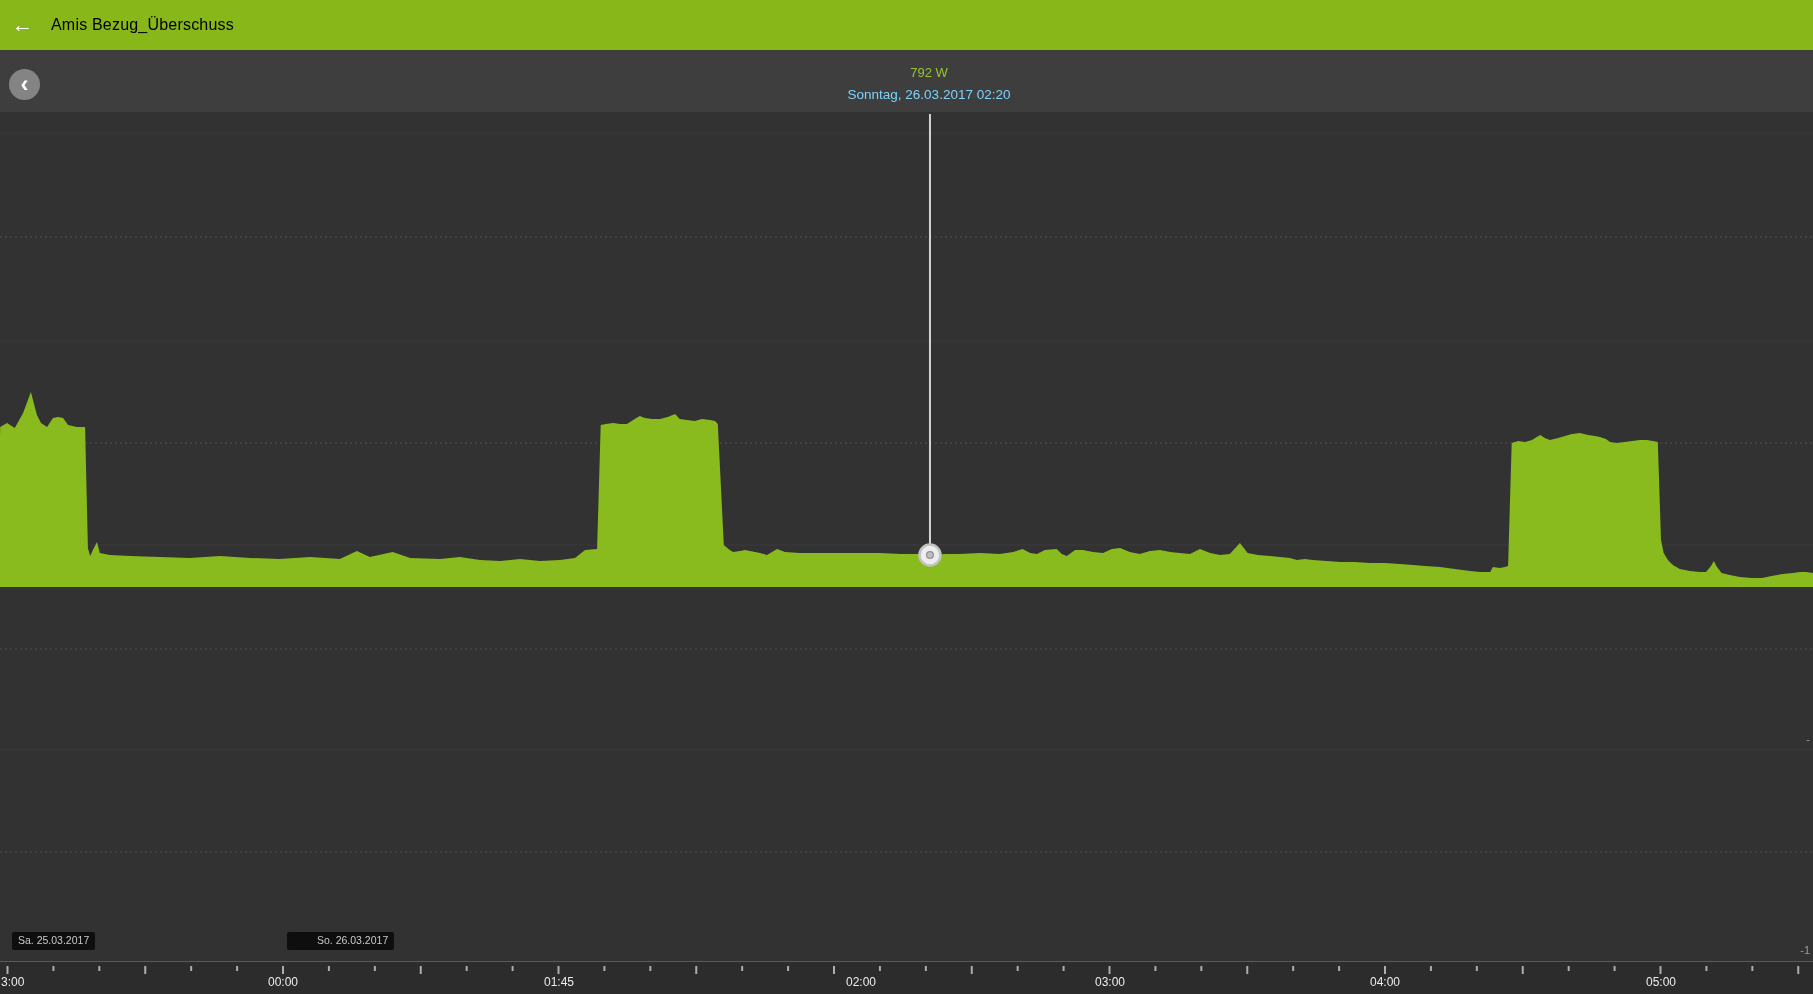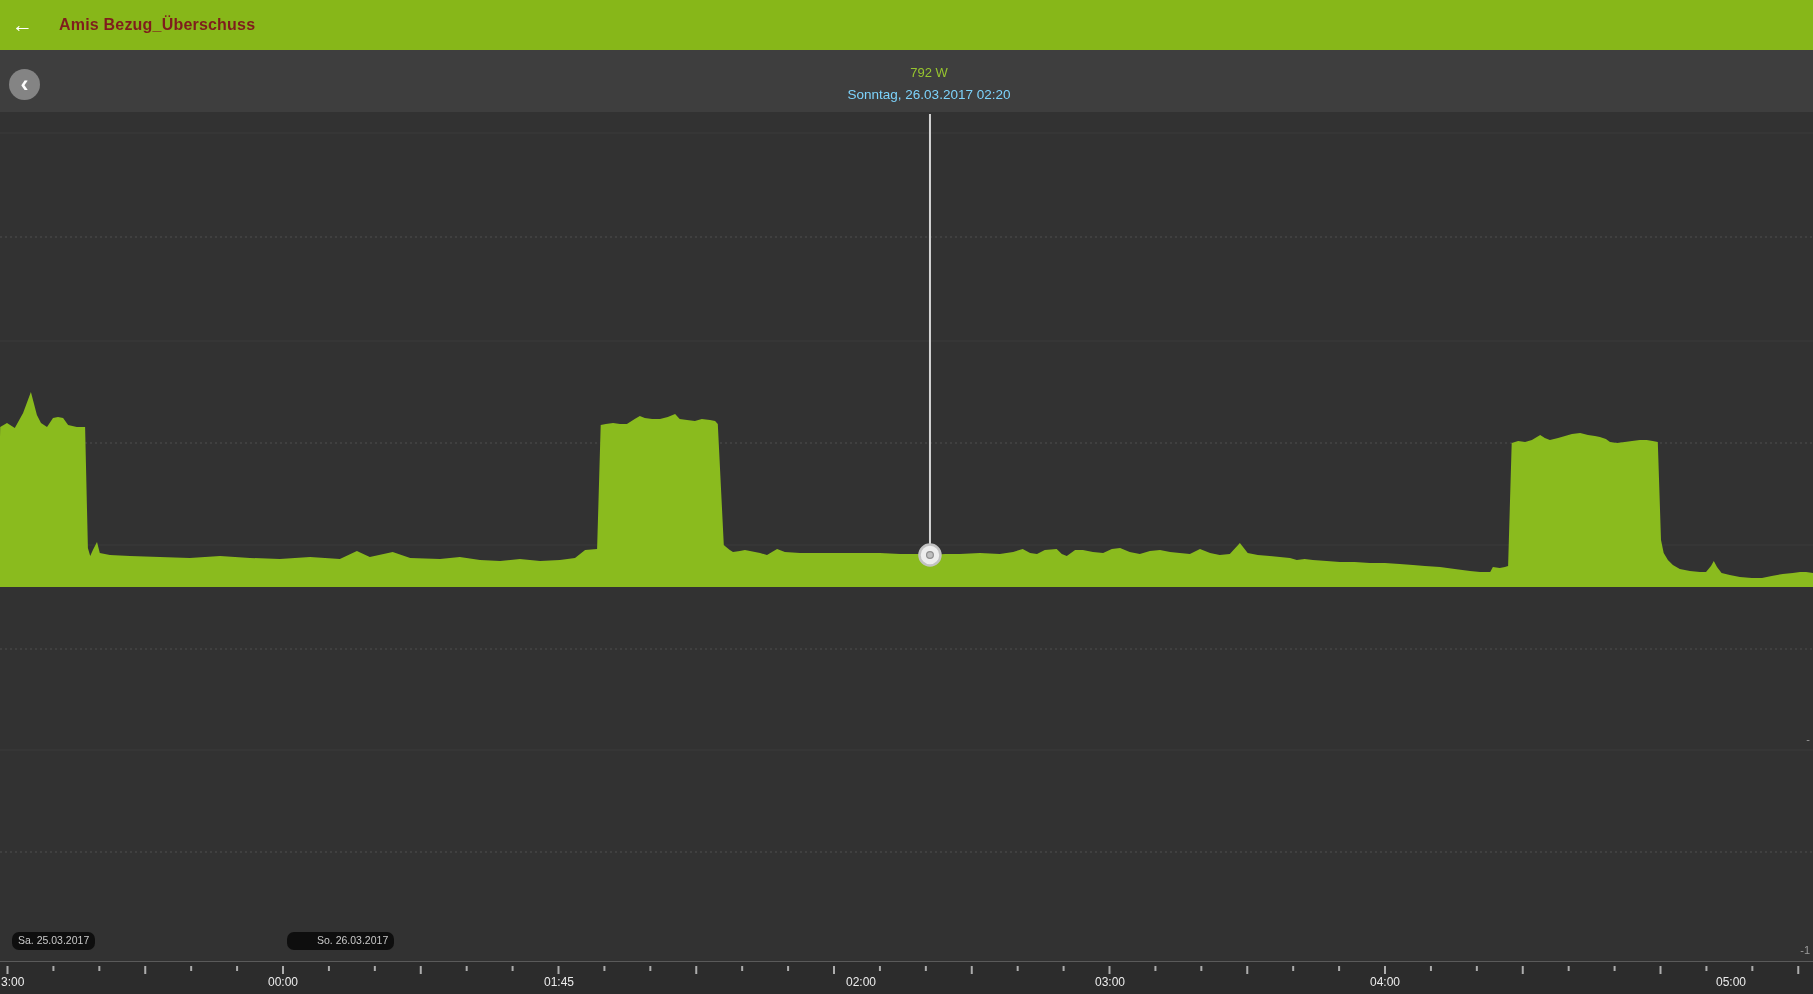--- a/index.html
+++ b/index.html
@@ -2,38 +2,38 @@
 <html><head>
 <meta charset="utf-8">
 <style>
   html,body{margin:0;padding:0;background:#202020;}
   .screen{position:relative;width:1813px;height:994px;background:#323232;overflow:hidden;
           font-family:"Liberation Sans",sans-serif;-webkit-font-smoothing:antialiased;}
   
   .appbar{position:absolute;left:0;top:0;width:100%;height:50px;background:#87B719;
           display:flex;align-items:center;z-index:4;}
   .appbar .back{color:#fff;font-size:21px;line-height:21px;margin:0 14px 2px 12px;cursor:pointer;}
-  .appbar h1{color:#7f1d1d;font-size:16px;font-weight:bold;margin:12px;letter-spacing:.2px;}
+  .appbar h1{color:#000000;font-size:16px;font-weight:normal;margin:4px;letter-spacing:.2px;}
   
   .chart-header{position:absolute;left:0;top:50px;width:100%;height:62px;background:#3E3E3E;z-index:2;}
   .round-btn{position:absolute;left:9px;top:19px;width:31px;height:31px;border-radius:50%;
              background:#848484;border:none;color:#fff;cursor:pointer;padding:0;}
   .round-btn span{display:block;font-size:24px;line-height:27px;font-weight:bold;color:#fdfdfd;
                   transform:translateY(-1px);}
   .tt-value{position:absolute;top:15px;left:929px;transform:translateX(-50%);
             color:#97C52F;font-size:13px;font-weight:normal;white-space:nowrap;}
   .tt-time{position:absolute;top:37px;left:929px;transform:translateX(-50%);
            color:#7dd3fc;font-size:13.5px;white-space:nowrap;}
   .axis-strip{position:absolute;left:0;top:962px;width:100%;height:32px;background:#2C2C2C;z-index:1;}
   svg#plot{position:absolute;left:0;top:0;width:1813px;height:994px;z-index:3;}
   #labels{position:absolute;left:0;top:0;width:1813px;height:994px;z-index:5;pointer-events:none;}
   .xlab{position:absolute;color:#ECECEC;font-size:12px;transform:translateX(-50%);white-space:nowrap;}
   .xlab.left{transform:none;text-align:right;}
   .badge{position:absolute;background:#0E0E0E;color:#C9C9C9;font-size:10.5px;line-height:11px;
-         padding:3px 6px 4px 6px;border-radius:7px;white-space:nowrap;}
+         padding:3px 6px 4px 6px;border-radius:2px;white-space:nowrap;}
   .ylab{position:absolute;color:#9B9B9B;font-size:11px;white-space:nowrap;text-align:right;}
 </style>
 </head>
 <body>
 
 <div class="screen">
 
   <header class="appbar">
     <span class="back">←</span>
     <h1>Amis Bezug_Überschuss</h1>
@@ -105,20 +105,20 @@
       <circle cx="929.9725300000001" cy="555" r="3.4" fill="#BFBFBF" stroke="#8F8F8F" stroke-width="1.2"></circle>
     </svg>
 
   <div id="labels">
       <div class="xlab left" style="top: 975px; left: 1px;">3:00</div>
       <div class="xlab" style="top: 975px; left: 283px;">00:00</div>
       <div class="xlab" style="top: 975px; left: 559px;">01:45</div>
       <div class="xlab" style="top: 975px; left: 834px; margin-left: 27px;">02:00</div>
       <div class="xlab" style="top: 975px; left: 1110px;">03:00</div>
       <div class="xlab" style="top: 975px; left: 1385px;">04:00</div>
-      <div class="xlab" style="top: 975px; left: 1731px;">05:00</div>
+      <div class="xlab" style="top: 975px; left: 1661px;">05:00</div>
       <div class="badge" style="left: 12px; top: 932px;">Sa. 25.03.2017</div>
       <div class="badge" style="left: 287px; top: 932px; padding-left: 30px;">So. 26.03.2017</div>
       <div class="ylab" style="right: 3px; top: 733px;">-</div>
       <div class="ylab" style="right: 3px; top: 944px;">-1</div>
     </div>
 
 </div>
 
 </body></html>

